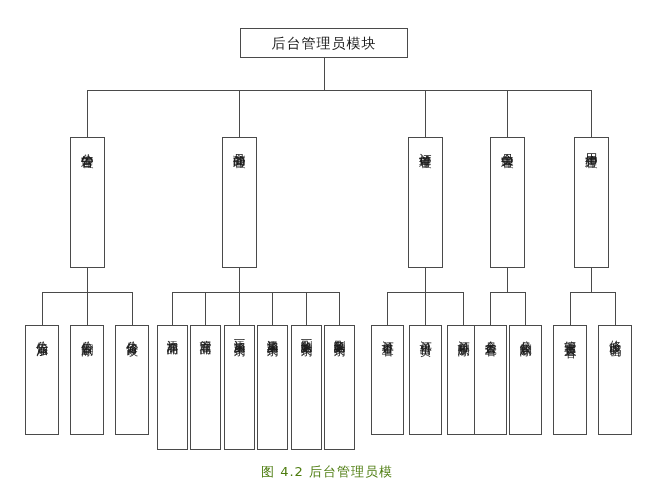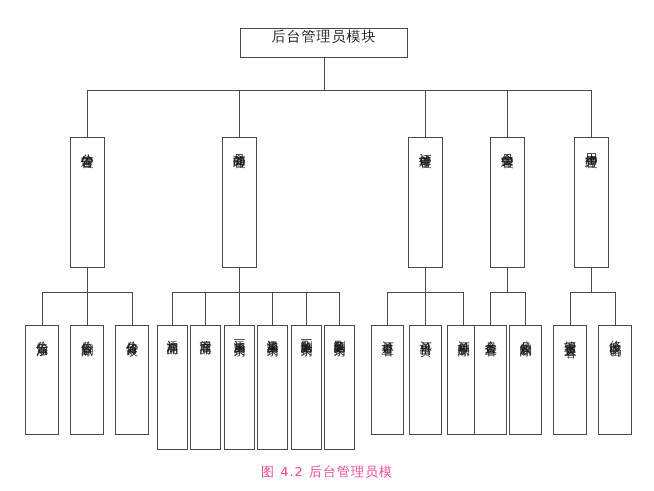--- a/index.html
+++ b/index.html
@@ -32,21 +32,21 @@
     overflow: hidden;
   }
   .node .label {
     display: block;
     text-align: center;
     line-height: 1.04;
     letter-spacing: 0.5px;
   }
   
   .node.root {
-    align-items: flex-start;
+    align-items: center;
   }
   .node.root .label {
     writing-mode: horizontal-tb;
     font-size: 14px;
     letter-spacing: 1px;
   }
   
   .node.vert .label {
     writing-mode: vertical-rl;
     text-orientation: upright;
@@ -67,21 +67,21 @@
   .line.v { width: 1px; }
 
   #caption {
     position: absolute;
     left: 0;
     top: 463px;
     width: 654px;
     text-align: center;
     font-size: 13px;
     letter-spacing: 1px;
-    color: #ec4899;
+    color: #4d7c0f;
   }
 </style>
 </head>
 <body>
 
 <div id="diagram">
 
   <div class="node root" style="left:240px; top:28px; width:168px; height:30px;">
     <span class="label">后台管理员模块</span>
   </div>

